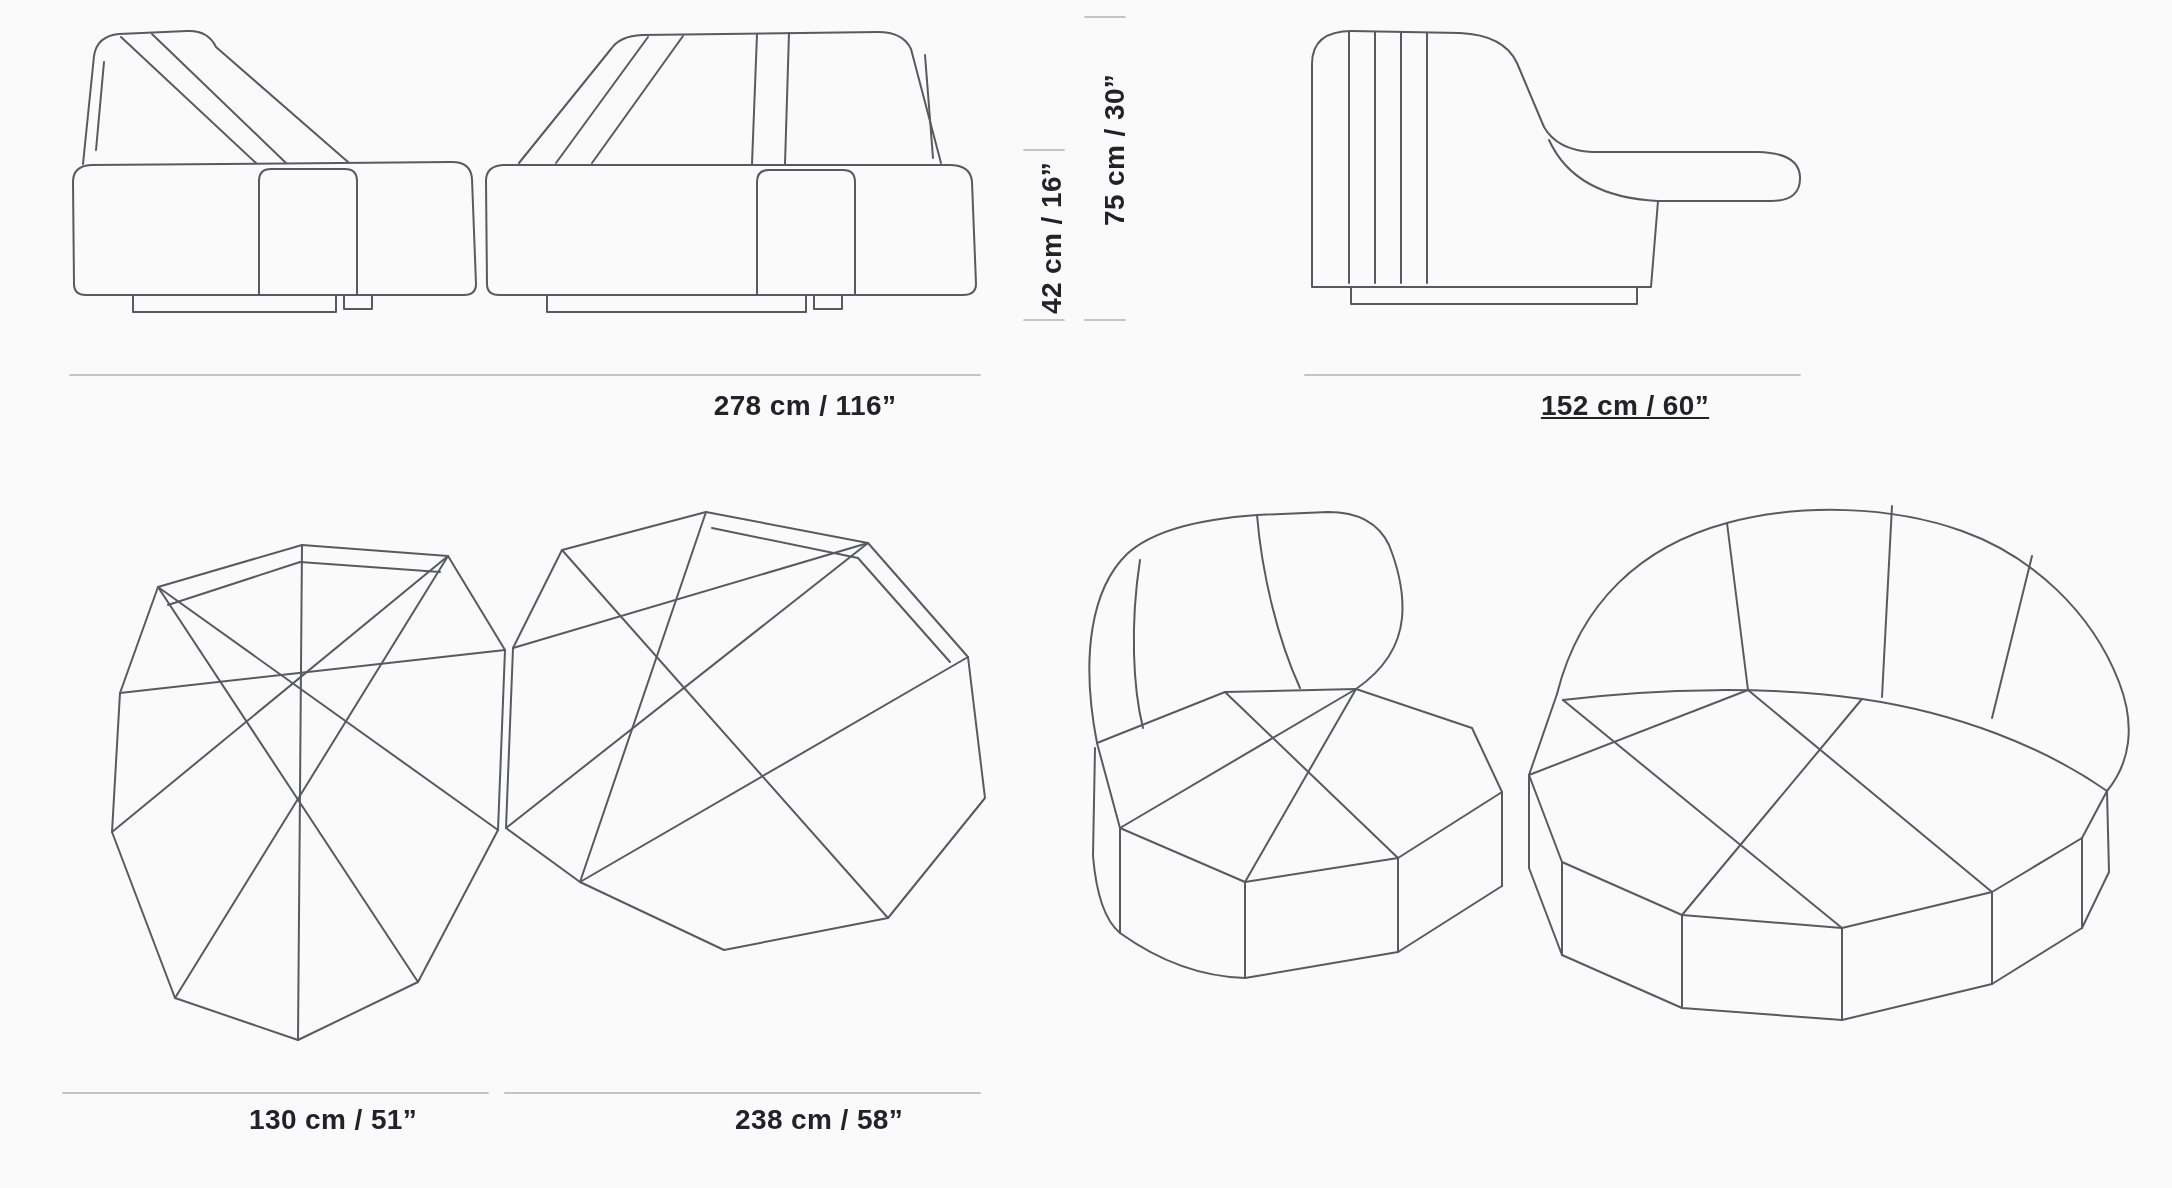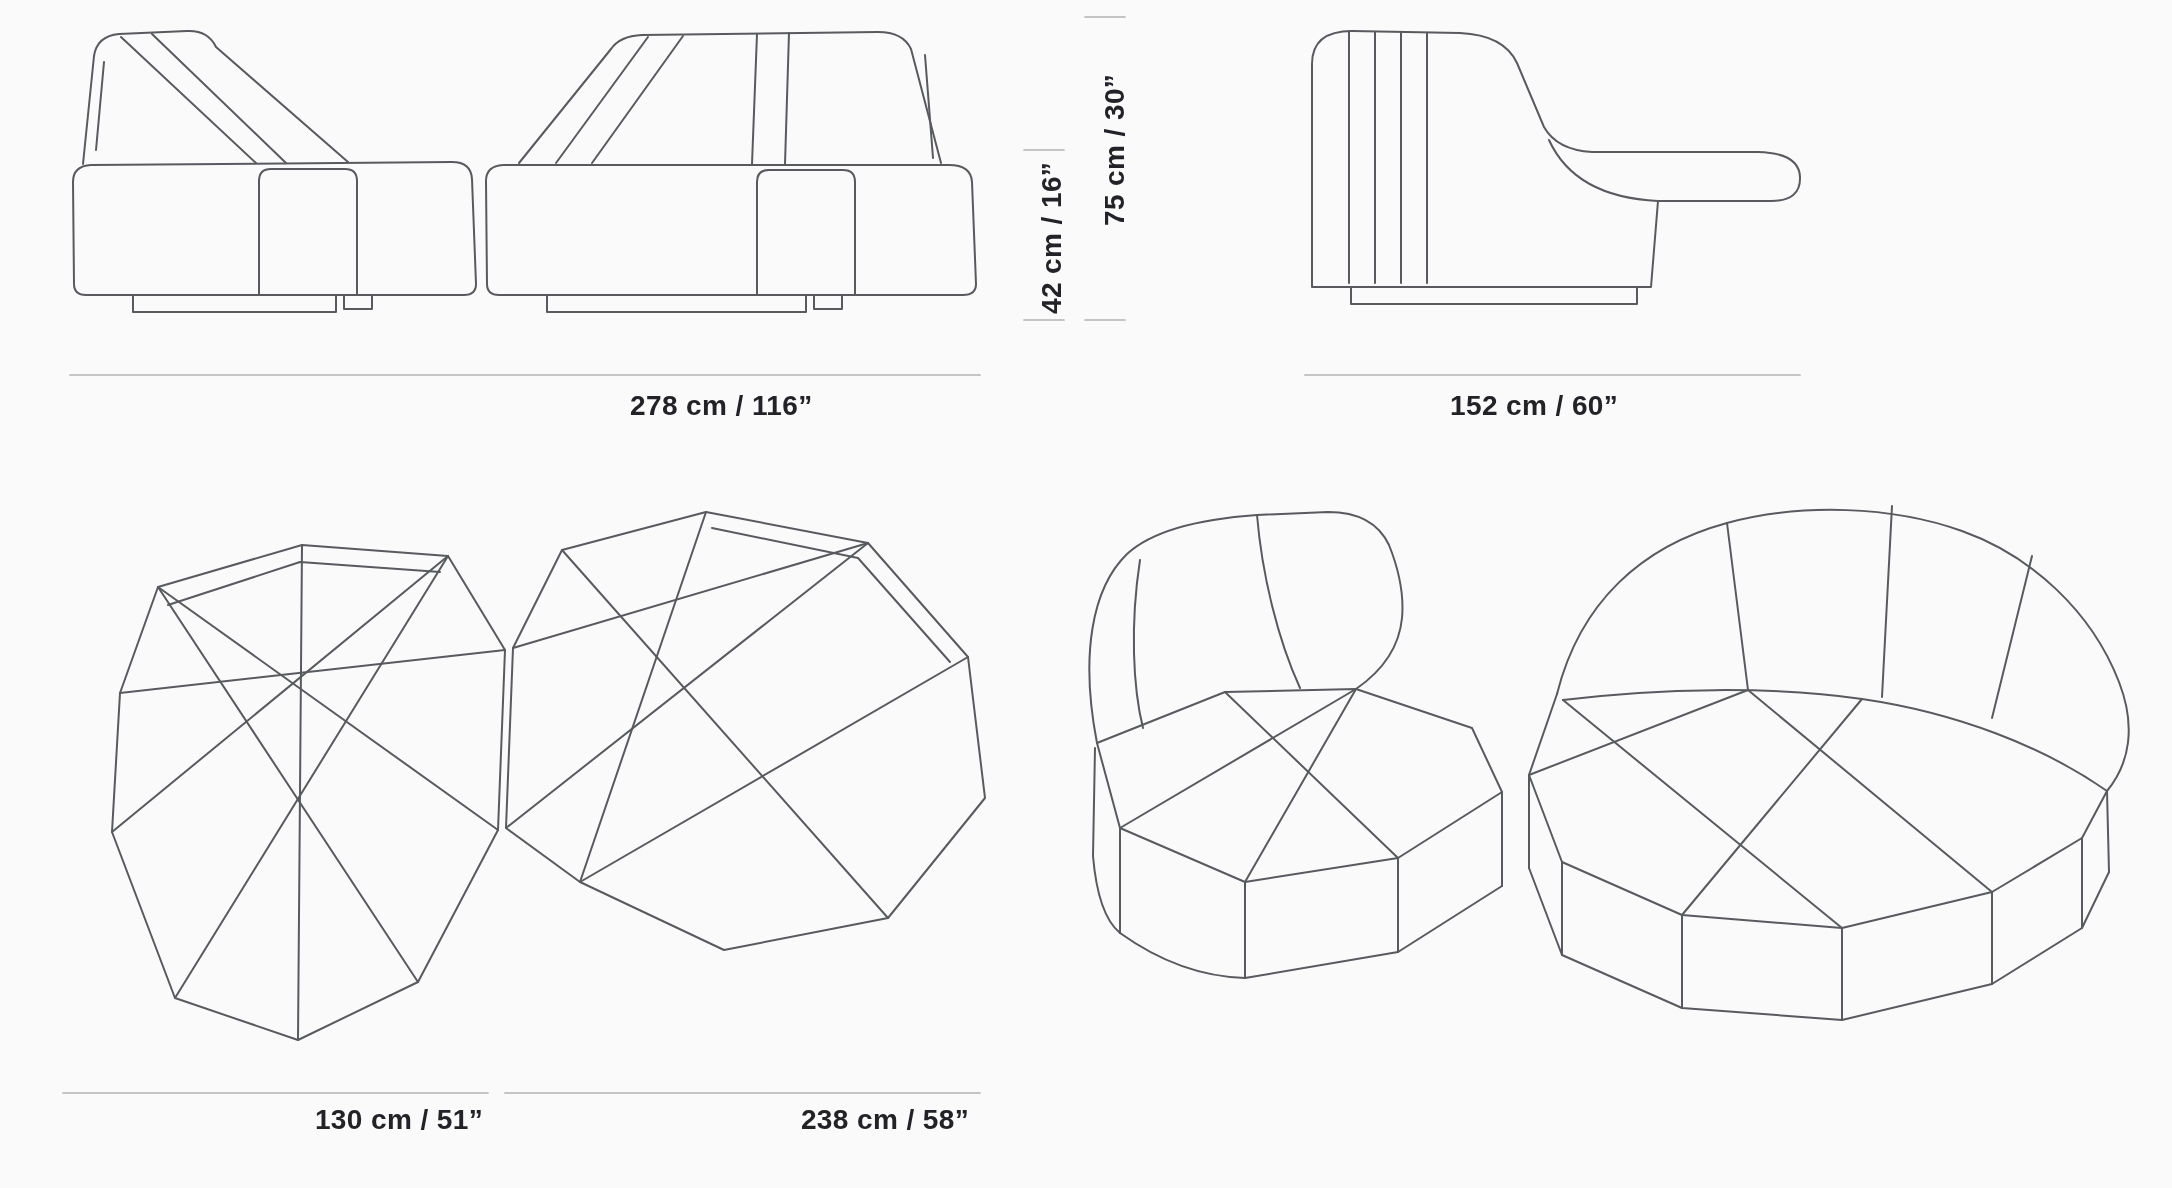--- a/index.html
+++ b/index.html
@@ -8,22 +8,22 @@
     background:#fafafa; overflow:hidden;
     font-family:"Liberation Sans", sans-serif;
   }
   svg.art { position:absolute; left:0; top:0; }
   .art path { fill:none; stroke:#595a5e; stroke-width:2; stroke-linecap:round; stroke-linejoin:round; }
   .art g[data-name="dimension-lines"] path { stroke:#b3b3b3; stroke-width:1.7; }
   .dim-label {
     position:absolute; font-weight:700; font-size:28px; color:#232327;
     letter-spacing:0.4px; white-space:nowrap;
   }
-  .dim-label.right { text-align:left; width:350px; }
-  .dim-label.center { text-align:center; width:300px; }
+  .dim-label.right { text-align:center; width:350px; }
+  .dim-label.center { width:300px; }
   .dim-label.vert { transform:rotate(-90deg); transform-origin:left top; }
 </style>
 </head>
 <body>
 
 <div class="canvas" data-name="dimension-sheet">
 
   <svg class="art" width="2172" height="1188" viewBox="0 0 2172 1188" data-name="line-art">
 
     <g data-name="front-view-drawing">
@@ -133,21 +133,21 @@
       <path d="M 505 1093 L 980 1093"></path>
       <path d="M 1024 150 L 1064 150"></path>
       <path d="M 1024 320 L 1064 320"></path>
       <path d="M 1085 17 L 1125 17"></path>
       <path d="M 1085 320 L 1125 320"></path>
     </g>
   </svg>
 
   <div class="dim-label right" style="left:630px; top:390px;" data-name="dim-label-front-width">278 cm / 116”</div>
 
-  <div class="dim-label right" style="left:1450px; top:390px;" data-name="dim-label-side-depth">152 cm / 60”</div>
+  <div class="dim-label right" style="left:1450px; top:390px;text-decoration:underline;" data-name="dim-label-side-depth">152 cm / 60”</div>
 
   <div class="dim-label vert" style="left:1036px; top:314px;" data-name="dim-label-seat-height">42 cm / 16”</div>
 
   <div class="dim-label vert" style="left:1099px; top:226px;" data-name="dim-label-overall-height">75 cm / 30”</div>
 
   <div class="dim-label center" style="left:249px; top:1104px;" data-name="dim-label-plan-left-width">130 cm / 51”</div>
 
   <div class="dim-label center" style="left:735px; top:1104px;" data-name="dim-label-plan-right-width">238 cm / 58”</div>
 
 </div>

